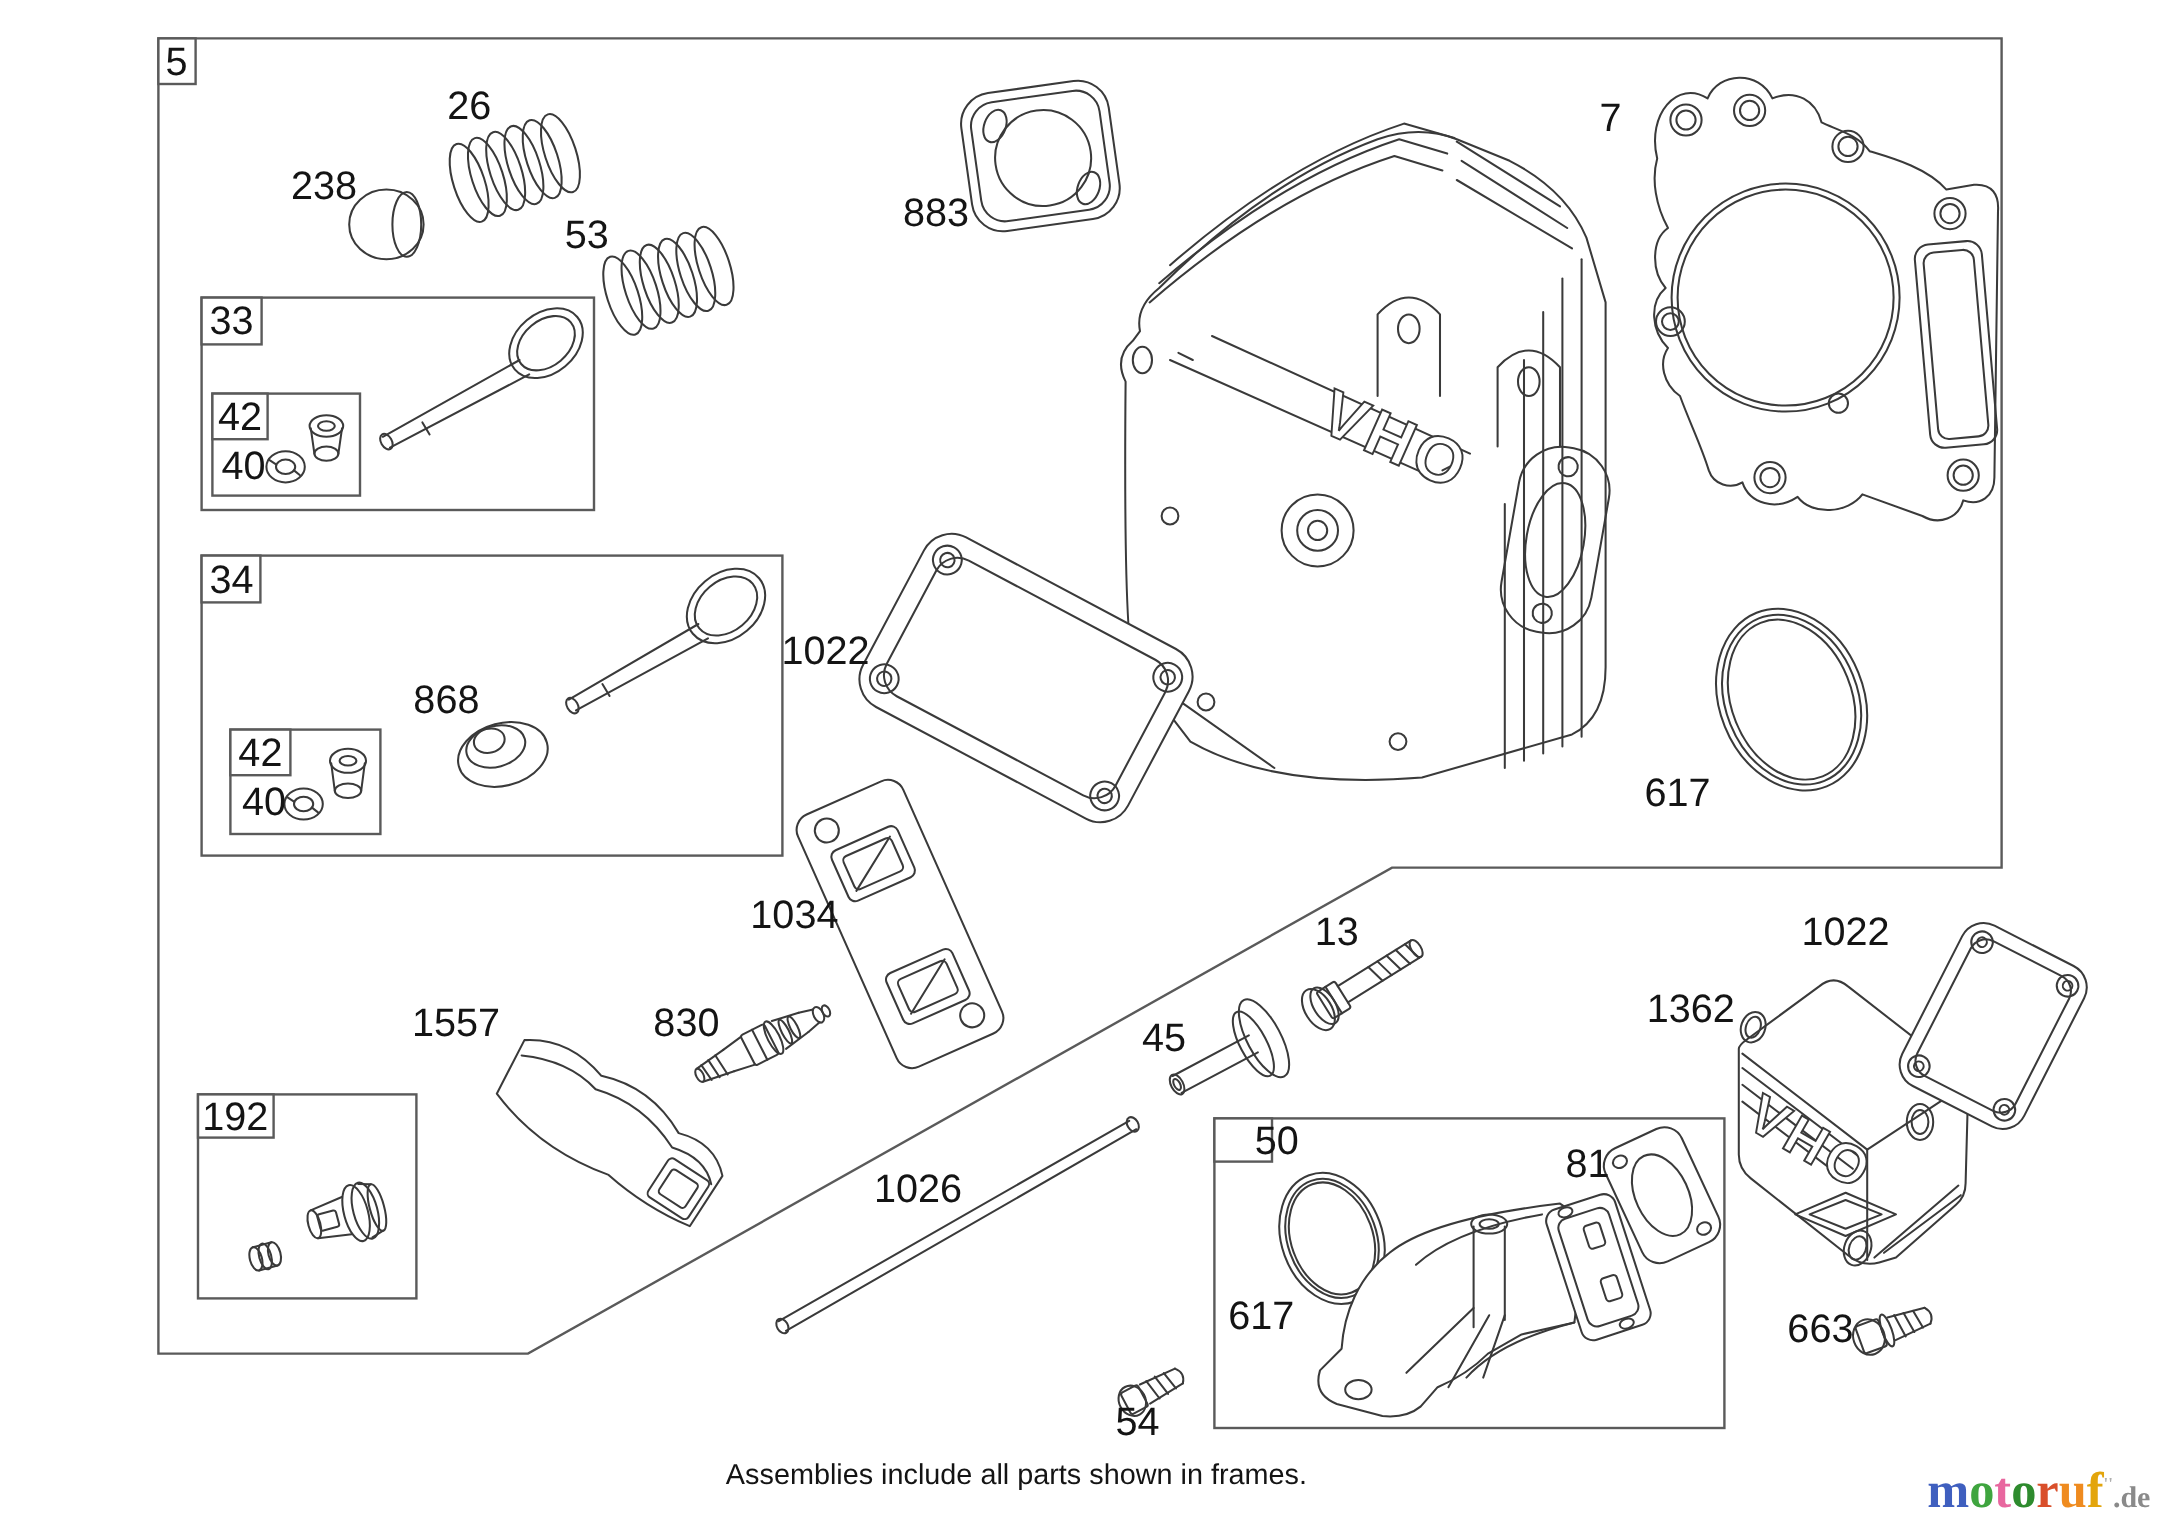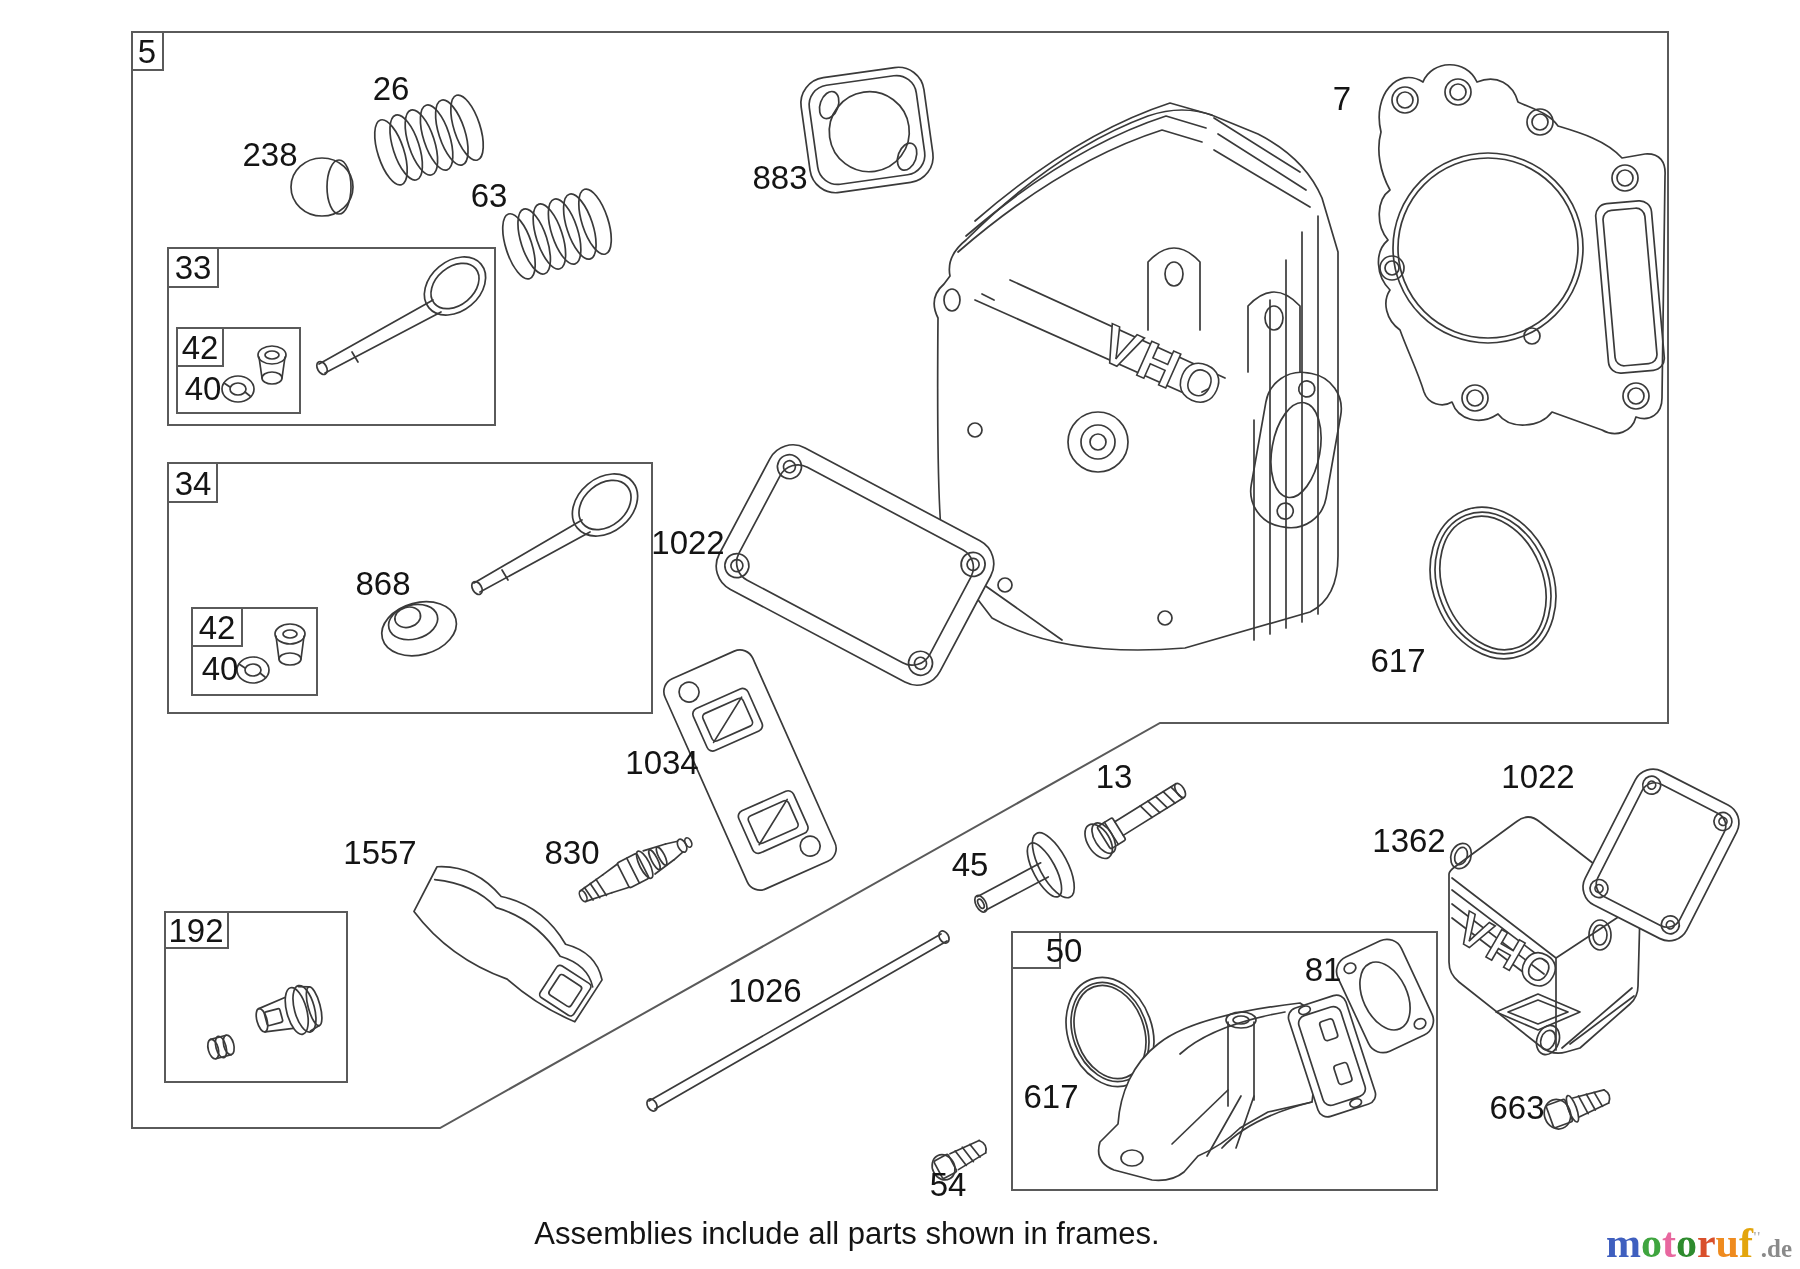--- a/index.html
+++ b/index.html
@@ -8,21 +8,21 @@
   .stage svg{position:absolute;left:0;top:0;}
   .frame{fill:none;stroke:#5a5a5a;stroke-width:2;}
   .lbox{fill:#fff;stroke:#5a5a5a;stroke-width:2;}
   .p{fill:none;stroke:#3a3a3a;stroke-width:1.7;stroke-linejoin:round;stroke-linecap:round;}
   .pw{fill:#fff;stroke:#3a3a3a;stroke-width:1.7;stroke-linejoin:round;stroke-linecap:round;}
   .emb{font-family:"Liberation Sans",sans-serif;font-weight:700;fill:#fff;stroke:#3a3a3a;
        stroke-width:1.6;letter-spacing:4px;}
   .callout{position:absolute;transform:translate(-50%,-50%);font-size:33px;color:#141414;
            white-space:nowrap;line-height:1;}
   .caption{position:absolute;left:847px;top:1216px;transform:translateX(-50%);
-           font-size:31px;color:#141414;white-space:nowrap;}
+           font-size:24px;color:#141414;white-space:nowrap;}
   .logo{position:absolute;right:8px;top:1222px;font-family:"Liberation Serif",serif;
         font-weight:700;font-size:42px;line-height:1;white-space:nowrap;}
   .logo .suffix{font-size:25px;font-weight:700;}
   .logo .mark{font-size:14px;vertical-align:super;}
 </style>
 </head>
 <body>
 
 <div class="stage">
 
@@ -409,26 +409,26 @@
     <line class="p" x1="10" y1="-9" x2="13" y2="9"></line>
     <line class="p" x1="18" y1="-8" x2="21" y2="8"></line>
     <path class="p" d="M 28 -7 Q 34 0 28 7"></path>
   </g>
 
 </svg>
 
 <div class="callout" style="left:147px;top:51px">5</div>
 <div class="callout" style="left:391px;top:88px">26</div>
 <div class="callout" style="left:270px;top:154px">238</div>
-<div class="callout" style="left:489px;top:195px">63</div>
+<div class="callout" style="left:489px;top:195px">53</div>
 <div class="callout" style="left:193px;top:267px">33</div>
 <div class="callout" style="left:200px;top:347px">42</div>
 <div class="callout" style="left:203px;top:388px">40</div>
 <div class="callout" style="left:193px;top:483px">34</div>
-<div class="callout" style="left:383px;top:583px">868</div>
+<div class="callout" style="left:372px;top:583px">868</div>
 <div class="callout" style="left:217px;top:627px">42</div>
 <div class="callout" style="left:220px;top:668px">40</div>
 <div class="callout" style="left:688px;top:542px">1022</div>
 <div class="callout" style="left:780px;top:177px">883</div>
 <div class="callout" style="left:1342px;top:98px">7</div>
 <div class="callout" style="left:1398px;top:660px">617</div>
 <div class="callout" style="left:662px;top:762px">1034</div>
 <div class="callout" style="left:380px;top:852px">1557</div>
 <div class="callout" style="left:572px;top:852px">830</div>
 <div class="callout" style="left:196px;top:930px">192</div>

